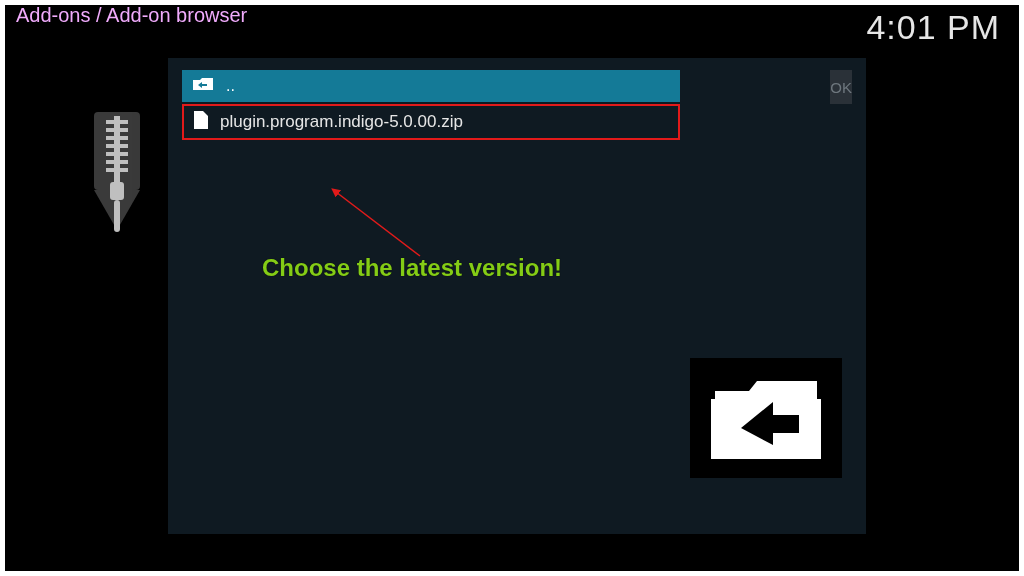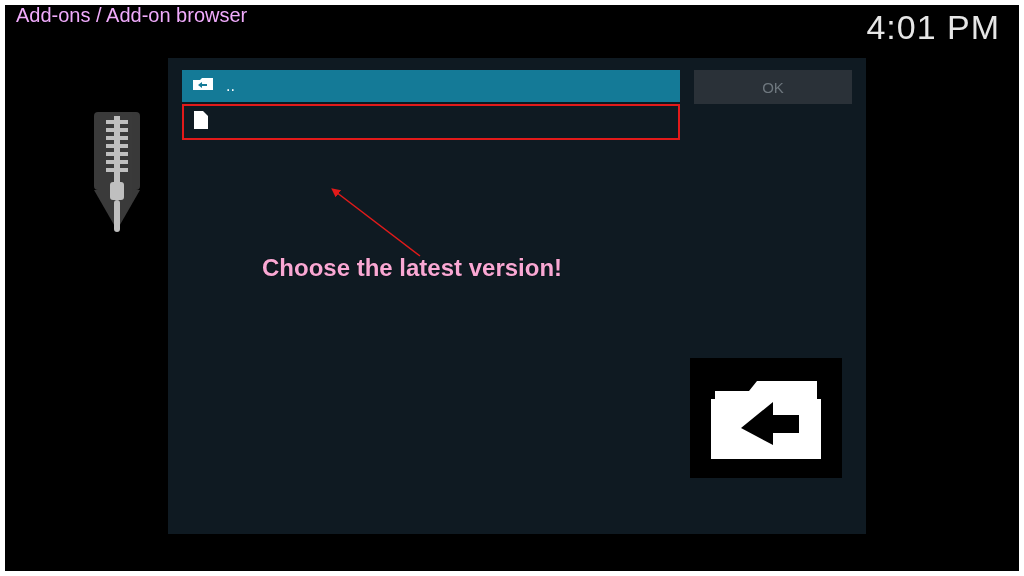--- a/index.html
+++ b/index.html
@@ -18,33 +18,33 @@
   .modal { position:absolute; top:58px; left:168px; width:698px; height:476px; background:#0f1a22; box-shadow:0 8px 24px rgba(0,0,0,.7); display:flex; flex-direction:column; }
   .modal-title { height:40px; background:#0f7a9a; display:flex; align-items:center; padding:0 14px; font-size:18px; color:#fff; font-style:italic; position:relative; }
   .kodi-logo { position:absolute; right:10px; top:6px; }
 
   .modal-body { flex:1; display:flex; padding:12px 14px 0 14px; gap:14px; }
 
   .list-pane { flex:1; display:flex; flex-direction:column; }
   .up-row { height:32px; background:#147a97; display:flex; align-items:center; padding:0 10px; gap:12px; font-size:16px; color:#fff; }
   .file-row { height:36px; display:flex; align-items:center; padding:0 10px; gap:12px; font-size:17px; color:#e6e6e6; border:2px solid #e21a1a; margin-top:2px; }
 
-  .side-pane { width:158px; display:flex; flex-direction:column; gap:10px; }
+  .side-pane { width:158px; display:flex; flex-direction:column; gap:10px;align-items:flex-end; }
   .btn { height:34px; background:#2a3138; color:#d0d0d0; font-size:15px; display:flex; align-items:center; justify-content:center; }
   .btn.ok { color:#6e777e; }
 
   .big-back { position:absolute; right:24px; bottom:56px; width:152px; height:120px; background:#000; display:flex; align-items:center; justify-content:center; }
 
   .footer { position:absolute; bottom:0; left:0; right:0; height:28px; display:flex; align-items:center; justify-content:space-between; padding:0 18px; font-size:14px; }
   .footer .url { color:#6a747b; font-style:italic; }
   .footer .count { color:#cfd6da; }
   .footer .count .cur { color:#1fa6cc; }
 
   
-  .anno-text { position:absolute; left:262px; top:254px; font-size:24px; font-weight:700; color:#f9a8d4; text-shadow:0 0 1px #000; }
+  .anno-text { position:absolute; left:262px; top:254px; font-size:24px; font-weight:700; color:#84cc16; text-shadow:0 0 1px #000; }
   .anno-arrow { position:absolute; left:330px; top:186px; }
 
   .page-frame { position:absolute; inset:0; border:5px solid #fff; pointer-events:none; }
 </style>
 </head>
 <body>
 
 <div class="hdr">
   <div class="title">Add-ons / Add-on browser</div>
 </div>
@@ -88,20 +88,21 @@
             </svg>
         </span>
         <span>..</span>
       </div>
       <div class="file-row">
         <span>
           <svg width="14" height="18" viewBox="0 0 14 18">
               <path fill="#fff" d="M0 0h9l5 5v13H0z"></path>
             </svg>
         </span>
+        <span>plugin.program.indigo-5.0.00.zip</span>
       </div>
     </div>
 
     <div class="side-pane">
       <div class="btn ok">OK</div>
     </div>
   </div>
 
   <div class="big-back">
     <span>

